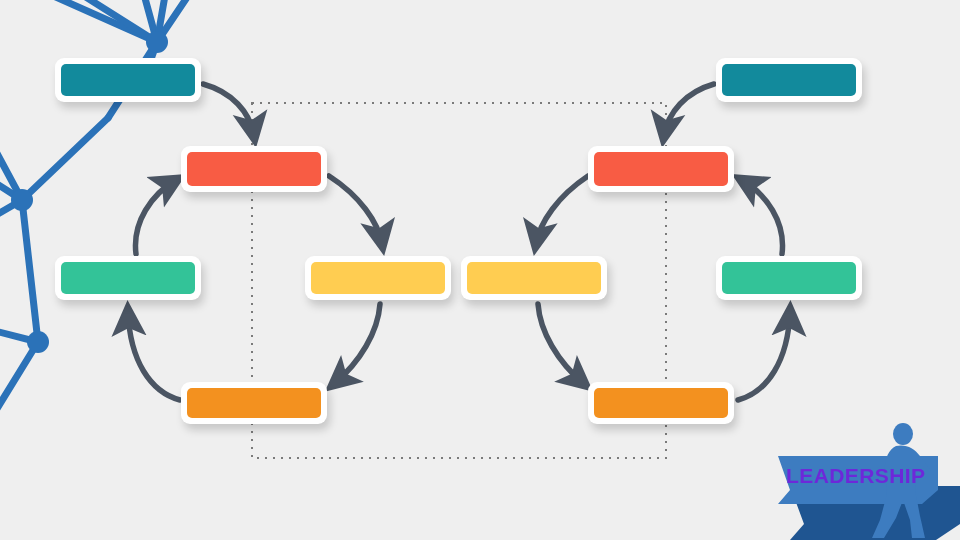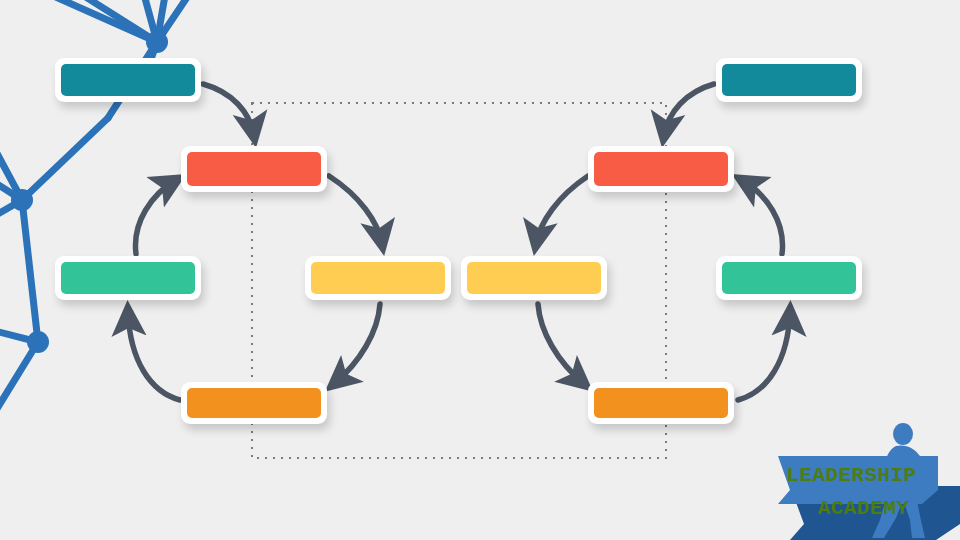--- a/index.html
+++ b/index.html
@@ -54,23 +54,23 @@
   
   #logo {
     position: absolute;
     right: 0px;
     bottom: 0px;
     width: 200px;
     height: 120px;
   }
   .logo-text {
     position: absolute;
-    color: #4d7c0f;
+    color: #6d28d9;
     font-weight: bold;
-    font-family: Liberation Mono, monospace;
+    font-family: Liberation Sans, sans-serif;
     letter-spacing: .4px;
     white-space: nowrap;
   }
   #logo-line1 { left: 26px; top: 44px; font-size: 21px; }
   #logo-line2 { left: 58px; top: 77px; font-size: 21px; }
 </style>
 </head>
 <body>
 
 <div id="stage">
@@ -187,16 +187,15 @@
 
       <g fill="#3d7cc0">
         <ellipse cx="143" cy="14" rx="10" ry="11"></ellipse>
         <path d="M136 26 C128 30, 124 40, 125 52 L127 74 L120 100 L112 118
                  L124 118 L136 98 L143 80 L150 100 L152 118 L165 118
                  L160 96 L155 70 L156 48 L168 62 L176 58 L160 36
                  C154 28, 146 24, 136 26 Z"></path>
       </g>
     </svg>
     <div class="logo-text" id="logo-line1">LEADERSHIP</div>
-    <div class="logo-text" id="logo-line2">ACADEMY</div>
   </div>
 
 </div>
 
 </body></html>

